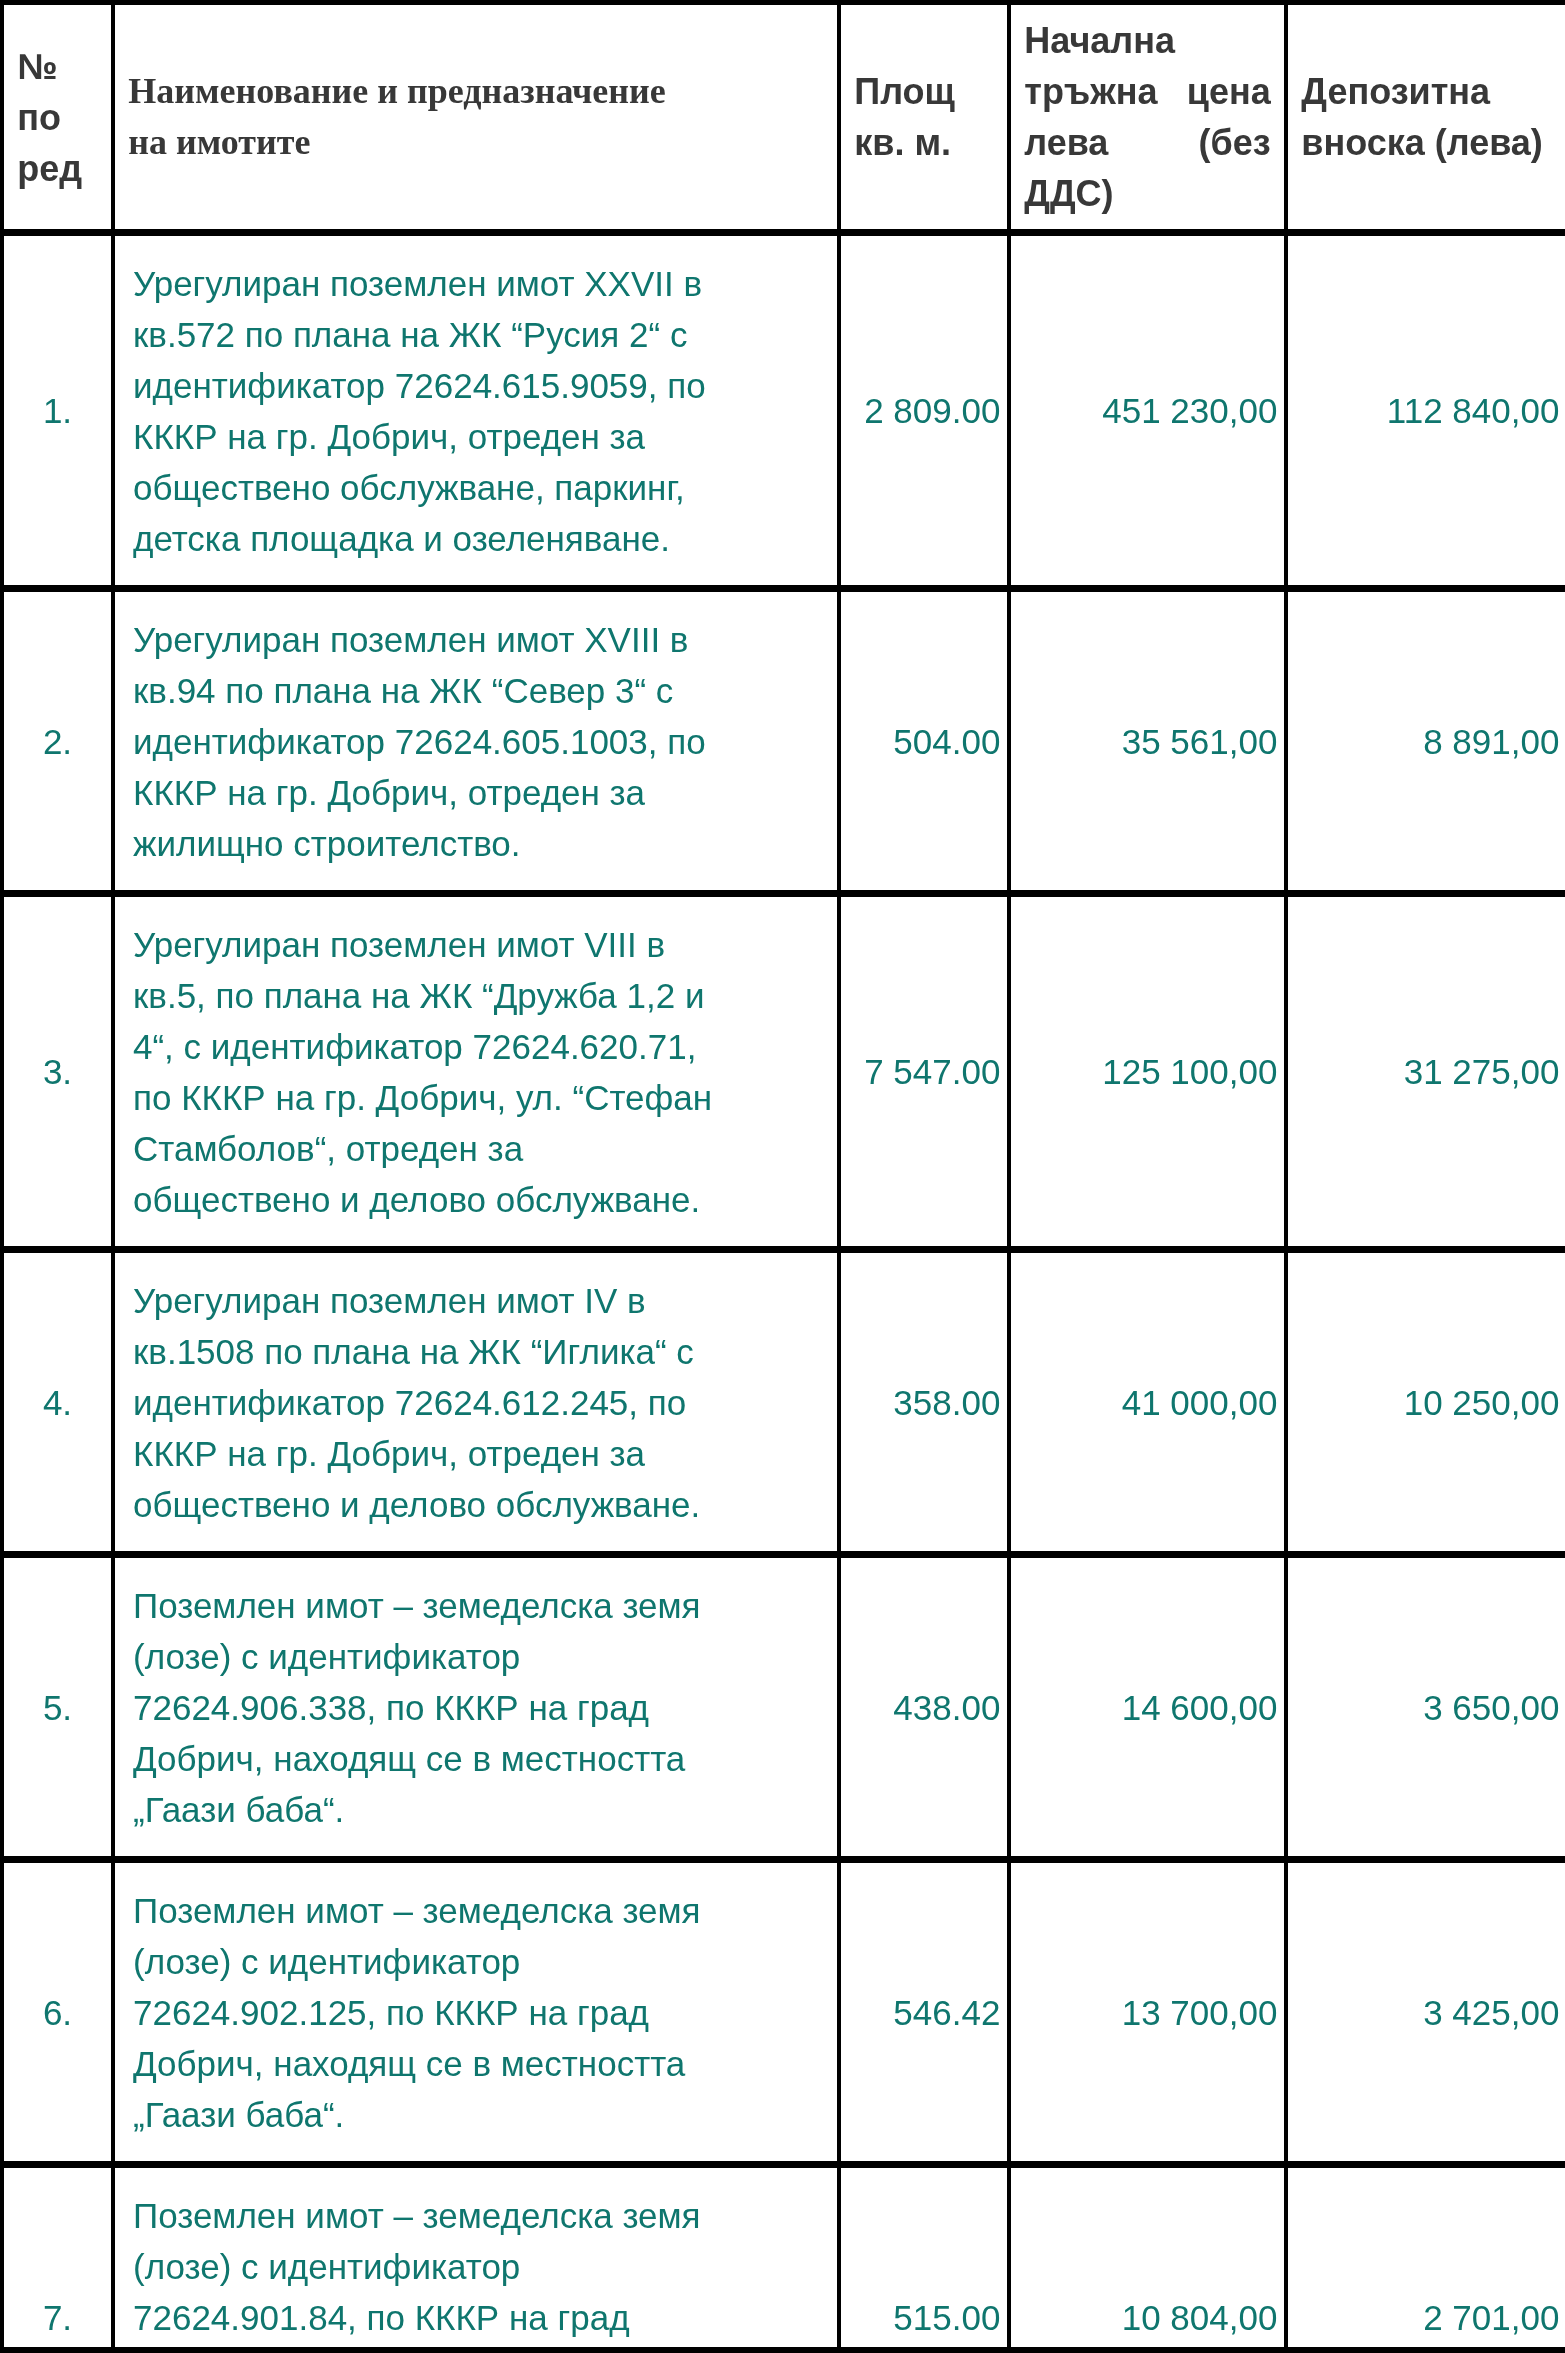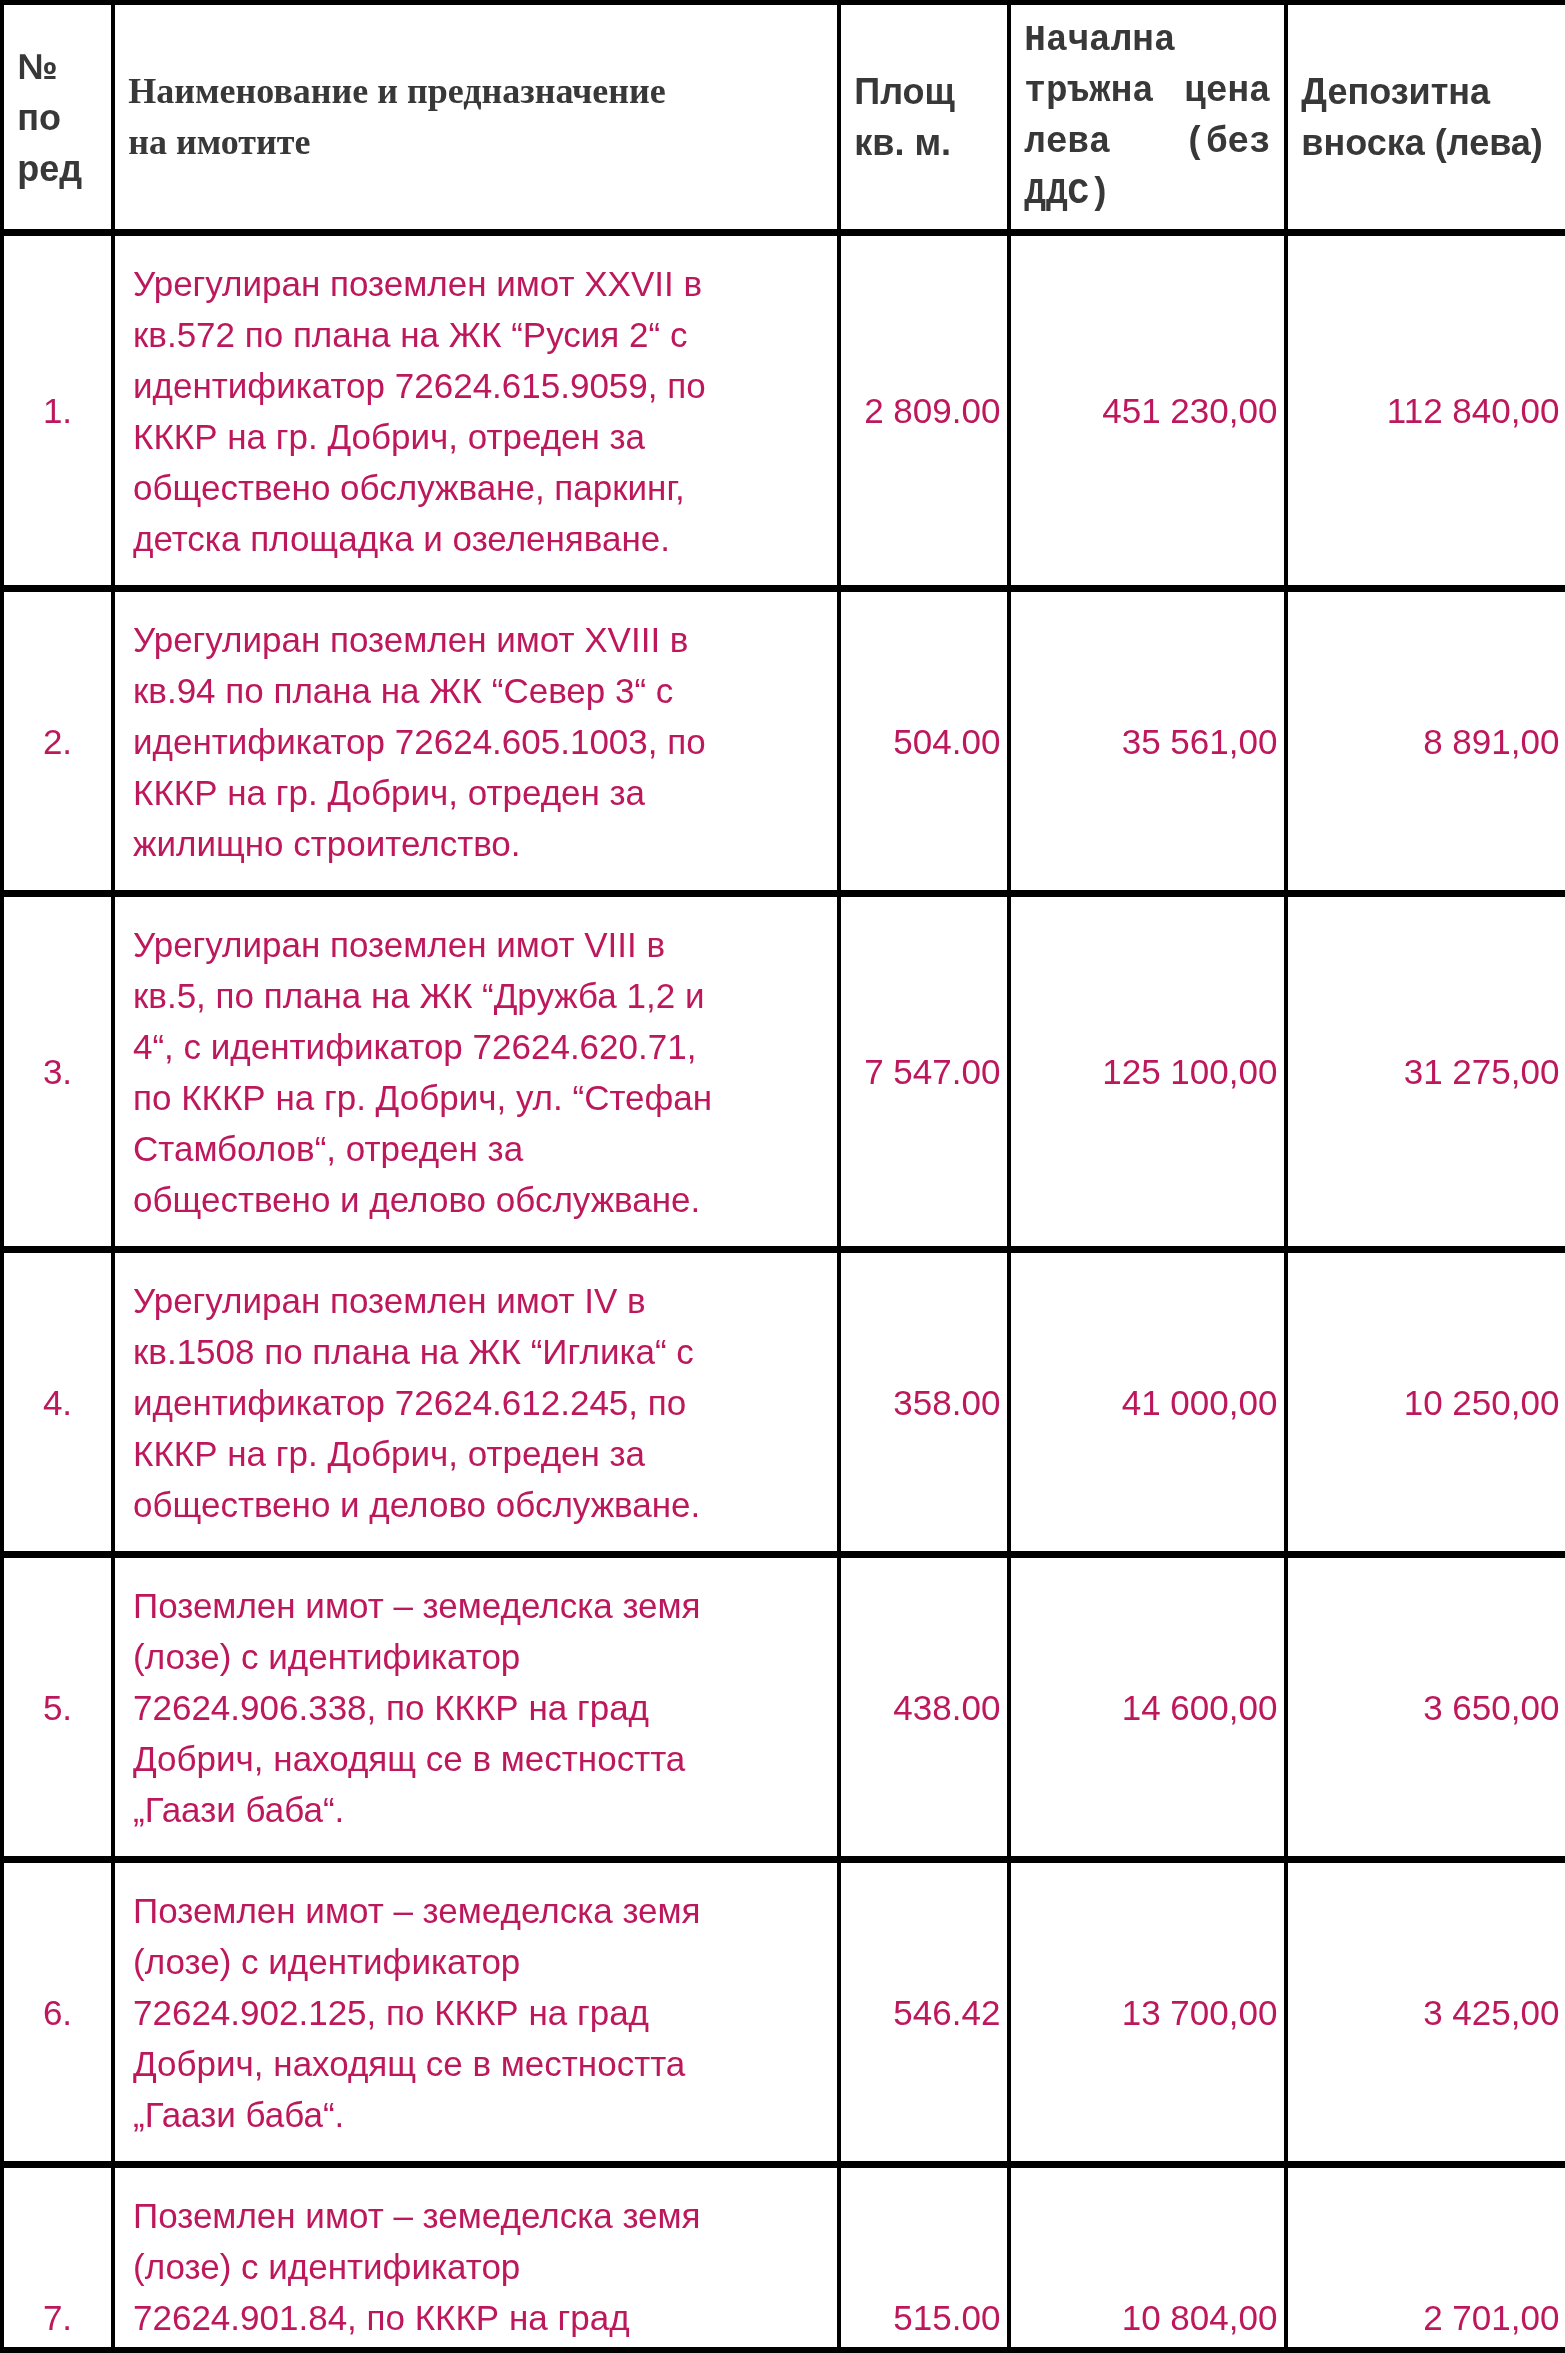--- a/index.html
+++ b/index.html
@@ -35,26 +35,26 @@
 
   th {
     font-size: 36px;
     font-weight: bold;
     line-height: 51px;
     text-align: left;
     padding: 10px 13.3px;
     color: #383838;
   }
   th .hdr-name-inner { display: block; max-width: 580px; font-family: Liberation Serif, serif; }
-  th.h-price { text-align: justify; font-family: Liberation Mono, monospace; }
+  th.h-price { text-align: justify; }
 
   td {
     font-size: 35px;
     line-height: 51px;
-    color: #be185d;
+    color: #0f766e;
   }
   td.num-cell { text-align: center; padding: 5px; }
   td.name-cell { padding: 21.5px 16.6px 21.5px 18px; text-align: left; }
   td.name-cell .name-text { display: block; max-width: 590px; margin: 0; }
   td.area-cell, td.price-cell, td.deposit-cell { text-align: right; padding: 5px 6.6px; }
 
   .bottom-edge {
     position: absolute;
     left: 0; right: 0; bottom: 0;
     height: 6.6px;

